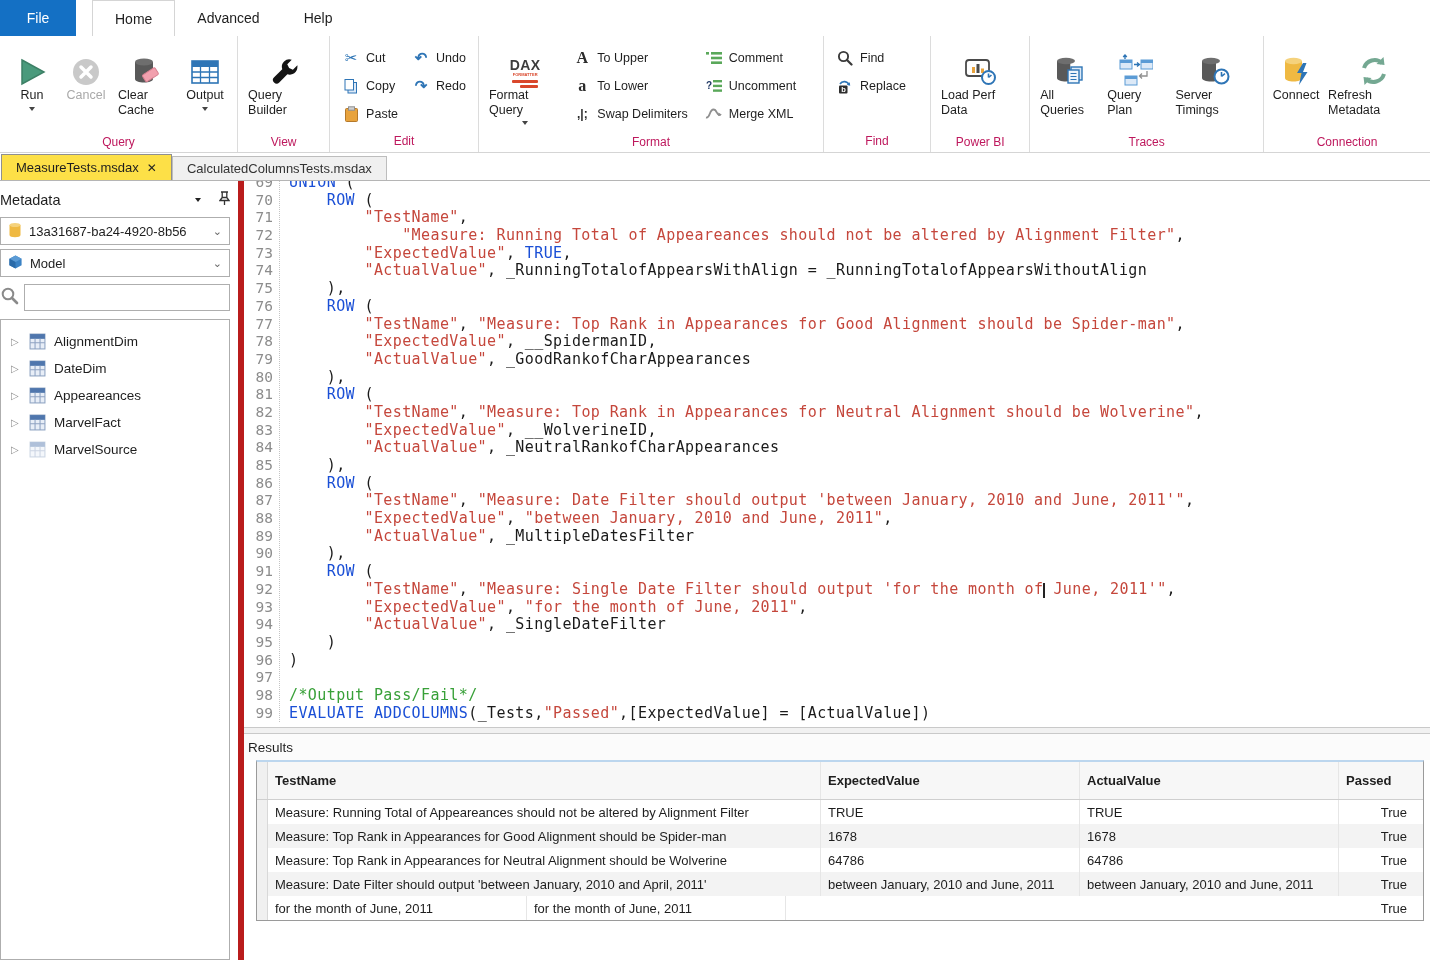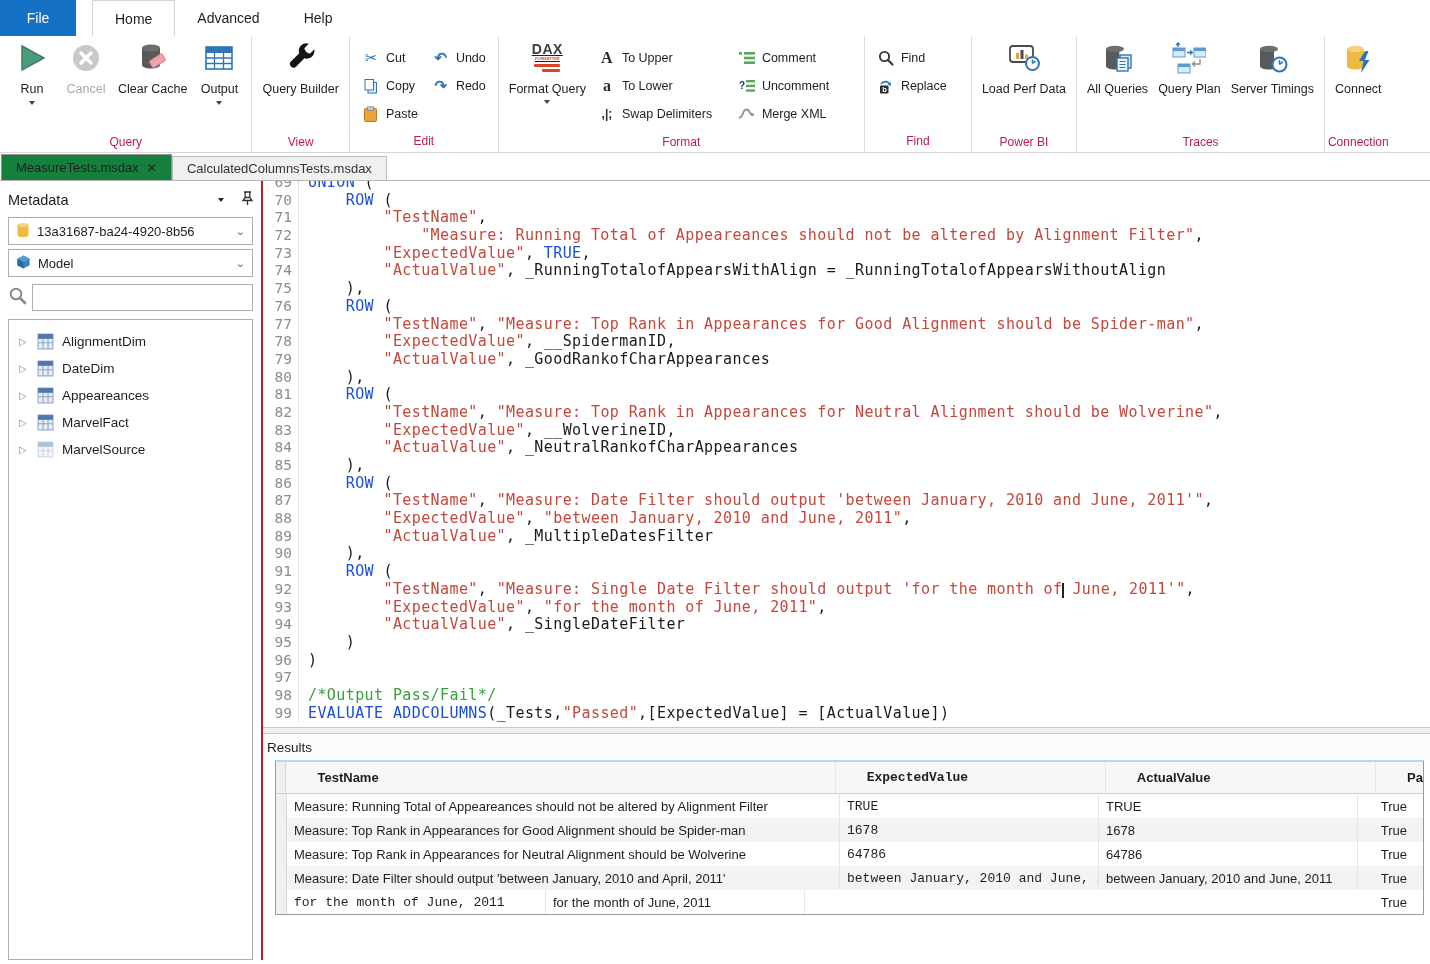--- a/index.html
+++ b/index.html
@@ -13,49 +13,49 @@
   .menu-tab { padding:0 22px; display:flex; align-items:center; font-size:14px; color:#1e1e1e; }
   .menu-tab.active { background:#fff; border:1px solid #d5d5d5; border-bottom:none;margin-left:16px; }
 
   
   .ribbon { height:117px; display:flex; background:#fff; border-bottom:1px solid #d5d5d5; }
   .rgroup { display:flex; flex-direction:column; border-right:1px solid #dcdcdc; padding:2px 2px 0 2px; }
   .rgroup-content { flex:1; display:flex; align-items:flex-start; padding:2px 3px; }
   .rgroup-label { height:19px; text-align:center; color:#be185d; font-size:12px; line-height:17px; }
   .bigbtn { min-width:54px; padding:0 5px; height:92px; display:flex; flex-direction:column;
     align-items:center; font-size:12.5px; }
-  .bigbtn .icon { height:40px; display:flex; align-items:flex-start; justify-content:center; margin-top:2px;text-decoration:underline; }
+  .bigbtn .icon { height:40px; display:flex; align-items:flex-end; justify-content:center; margin-top:8px; }
   .bb-label { text-align:left; line-height:1.18; white-space:pre-line; }
   .bigbtn.disabled .bb-label { color:#a9a9a9; }
   .smallcol { display:flex; flex-direction:column; gap:1px; padding-top:4px; }
   .smallbtn { height:27px; display:flex; align-items:center; gap:6px; padding:0 7px; font-size:12.5px; }
   .smallbtn .sicon { width:18px; height:18px; display:flex; align-items:center; justify-content:center; }
   .caret-down { width:0; height:0; border-left:3.5px solid transparent; border-right:3.5px solid transparent;
     border-top:4px solid #444; display:inline-block; }
   .glyph-blue { color:#2E75B6; font-size:15px; }
   .glyph-dark { color:#2b2b2b; font-family:"Liberation Serif", serif; font-size:16px; font-weight:bold; }
   .dax-logo { display:flex; flex-direction:column; align-items:center; line-height:1; }
   .dax-word { font-weight:bold; font-size:14px; color:#3d3d3d; letter-spacing:0.5px; }
   .dax-sub { font-size:4px; color:#d9472b; font-weight:bold; margin-top:1px; }
   .dax-bars { margin-top:3px; display:flex; flex-direction:column; gap:2px; }
   .dax-bars span { display:block; height:3px; border-radius:1px; background:#d9472b; }
 
   
   .tabstrip { height:28px; display:flex; align-items:flex-end; background:#fff;
     border-bottom:1px solid #b5b5b5; padding-left:1px; }
   .doctab { display:flex; align-items:center; gap:8px; font-size:13px; padding:0 14px; height:26px; }
-  .doctab.active { background:#15803d; border:1px solid #8f8f8f; border-bottom:none; }
+  .doctab.active { background:#fde047; border:1px solid #8f8f8f; border-bottom:none; }
   .doctab.inactive { background:#f0f0f0; border:1px solid #bdbdbd; border-bottom:none; height:24px; color:#333; }
   .tab-close { font-size:12px; color:#222; }
 
   
   .main { display:flex; height:779px; }
 
   
-  .sidebar { width:263px; border-right:2px solid #b91c1c; padding:6px 8px 0 8px; display:flex;
+  .sidebar { width:244px; border-right:6px solid #b91c1c; padding:6px 8px 0 0; display:flex;
     flex-direction:column; background:#fff; }
   .sb-header { height:26px; display:flex; align-items:center; font-size:14.5px; }
   .sb-header .sp { flex:1; }
   .combo { height:28px; border:1px solid #aeaeae; display:flex; align-items:center; gap:7px;
     padding:0 7px; margin-top:4px; font-size:13px; background:#fff; }
   .combo .sp { flex:1; }
   .chev { color:#666; font-size:11px; }
   .searchrow { display:flex; align-items:center; gap:5px; margin:7px 0 8px 0; }
   .searchbox { flex:1; height:27px; border:1px solid #aeaeae; background:#fff; font-size:13px; padding:0 6px;
     outline:none; font-family:"Liberation Sans",sans-serif; }
@@ -85,29 +85,29 @@
   .zoom-caret-box { width:14px; height:14px; background:#e6e6e6; border:1px solid #c9c9c9;
     display:flex; align-items:center; justify-content:center; margin-left:2px; }
   .hscroll-arrow { color:#555; font-size:11px; margin-left:22px; }
 
   .splitter { height:7px; background:#f1f1f1; border-top:1px solid #c9c9c9; border-bottom:1px solid #c9c9c9; }
 
   
   .results-label { height:26px; display:flex; align-items:center; padding-left:4px; font-size:13.5px;
     background:#fbfbfb; }
   .grid-wrap { margin:0 6px 0 12px; border:1px solid #9a9a9a; border-top:2px solid #bcd6ee; background:#fff; }
-  .grid-header { display:flex; height:32px; align-items:center; background:#f7f7f7;
-    border-bottom:1px solid #cfcfcf; font-weight:bold; font-size:13px;gap:24px; }
+  .grid-header { display:flex; height:38px; align-items:center; background:#f7f7f7;
+    border-bottom:1px solid #cfcfcf; font-weight:bold; font-size:13px; }
   .grid-row { display:flex; height:24px; align-items:center; font-size:13px; background:#fff; }
   .grid-row.alt { background:#f3f3f3; }
   .gc { padding-left:7px; overflow:hidden; white-space:nowrap; align-self:stretch; display:flex; align-items:center;
     border-right:1px solid #e6e6e6; }
   .gc-ind { width:11px; padding:0; background:#f0f0f0; border-right:1px solid #d8d8d8; }
   .gc-0 { width:553px; }
-  .gc-1 { width:259px;font-family:Liberation Mono, monospace; }
+  .gc-1 { width:259px; }
   .gc-2 { width:259px; }
   .gc-3 { flex:1; justify-content:flex-end; padding-right:16px; border-right:none; }
   .grid-header .gc-3 { justify-content:flex-start; padding-left:7px; }
   .below-grid { flex:1; background:#fff; }
 </style>
 </head>
 <body>
 
 <div class="menubar">
   <div class="file-tab">
@@ -388,20 +388,31 @@
     <div class="rgroup-content">
       <div class="bigbtn">
         <span class="icon">
           <svg width="34" height="34" viewBox="0 0 34 34">
             <path d="M6 7v17c0 2 3.8 3.5 8.5 3.5S23 26 23 24V7z" fill="#EFB942"></path>
             <ellipse cx="14.5" cy="7" rx="8.5" ry="3.2" fill="#f5d27c"></ellipse>
             <path d="M24 9l-6 10h4.5L20 31l8.5-13h-4.5L27.5 9z" fill="#2E75B6"></path>
           </svg>
         </span>
         <span class="bb-label">Connect</span>
+      </div>
+      <div class="bigbtn" style="min-width:74px">
+        <span class="icon">
+          <svg width="34" height="34" viewBox="0 0 34 34" fill="none">
+            <path d="M7 14a11 11 0 0 1 18-5" stroke="#74A892" stroke-width="4"></path>
+            <path d="M26.5 3l1 8-8-1z" fill="#74A892"></path>
+            <path d="M27 20a11 11 0 0 1-18 5" stroke="#74A892" stroke-width="4"></path>
+            <path d="M7.5 31l-1-8 8 1z" fill="#74A892"></path>
+          </svg>
+        </span>
+        <span class="bb-label">Refresh Metadata</span>
       </div>
     </div>
     <div class="rgroup-label">Connection</div>
   </div>
 </div>
 
 <div class="tabstrip">
   <div class="doctab active">
     <span>MeasureTests.msdax</span>
     <span class="tab-close">✕</span>

